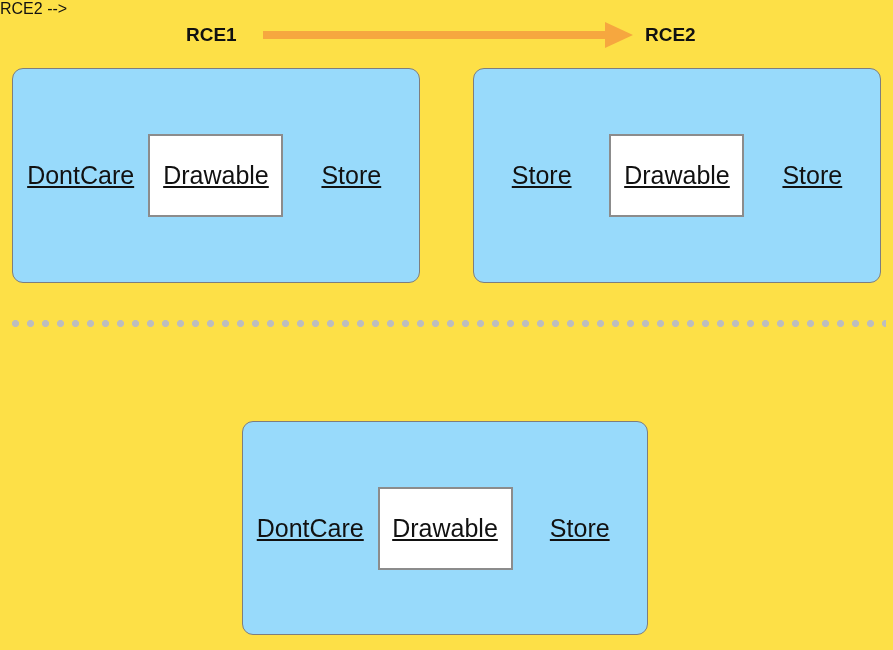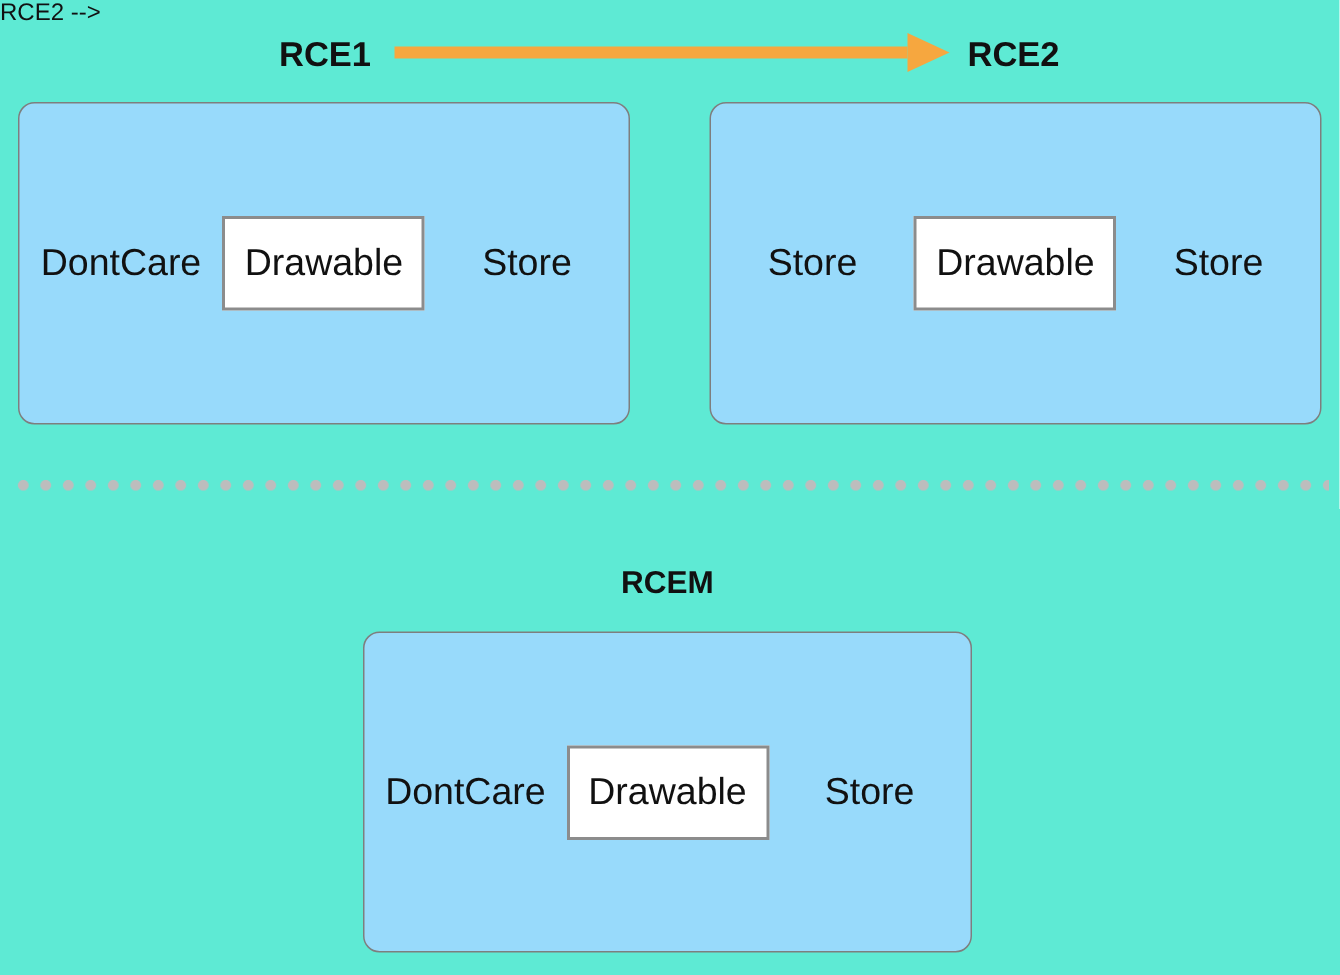--- a/index.html
+++ b/index.html
@@ -4,31 +4,31 @@
 <style>
   html, body {
     margin: 0;
     padding: 0;
     background: #ffffff;
   }
   .canvas {
     position: relative;
     width: 893px;
     height: 650px;
-    background: #5eead4;
+    background: #fde047;
     font-family: "Liberation Sans", sans-serif;
     color: var(--text, #111111);
     overflow: hidden;
   }
 
   
   .rce-label {
     position: absolute;
     font-weight: bold;
-    font-size: 23px;
+    font-size: 19px;
     line-height: 1;
     color: var(--text, #111111);
     white-space: nowrap;
   }
   .rce1-label { left: 186px; top: 25px; }
   .rce2-label { left: 645px; top: 25px; }
 
   .arrow-shaft {
     position: absolute;
     left: 263px;
@@ -54,35 +54,36 @@
     width: 408px;
     height: 215px;
     box-sizing: border-box;
     background: var(--box_fill, #98DAFB);
     border: 1px solid var(--box_border, #7E7E7E);
     border-radius: 11px;
     display: grid;
     grid-template-columns: 1fr 1fr 1fr;
     align-items: center;
     justify-items: center;
+    text-decoration: underline;
   }
   .pass-box-rce1 { left: 12px;  top: 68px; }
   .pass-box-rce2 { left: 473px; top: 68px; }
   .pass-box-rcem { left: 242px; top: 421px; width: 406px; height: 214px; }
 
   .action-label {
     font-size: 25px;
     line-height: 1;
     color: var(--text, #111111);
     white-space: nowrap;
   }
 
   .attachment-box {
     width: 135px;
-    height: 63px;
+    height: 83px;
     box-sizing: border-box;
     background: var(--attachment_fill, #FFFFFF);
     border: 2px solid var(--attachment_border, #8C8C8C);
     display: flex;
     align-items: center;
     justify-content: center;
   }
   .attachment-label {
     font-size: 25px;
     line-height: 1;
@@ -143,21 +144,20 @@
     <div class="attachment-box">
       <span class="attachment-label">Drawable</span>
     </div>
     <div class="action-label">Store</div>
   </div>
 
   
   <div class="divider-dots"></div>
 
   
-  <div class="rcem-title">RCEM</div>
 
   
   <div class="pass-box pass-box-rcem">
     <div class="action-label">DontCare</div>
     <div class="attachment-box">
       <span class="attachment-label">Drawable</span>
     </div>
     <div class="action-label">Store</div>
   </div>
 

